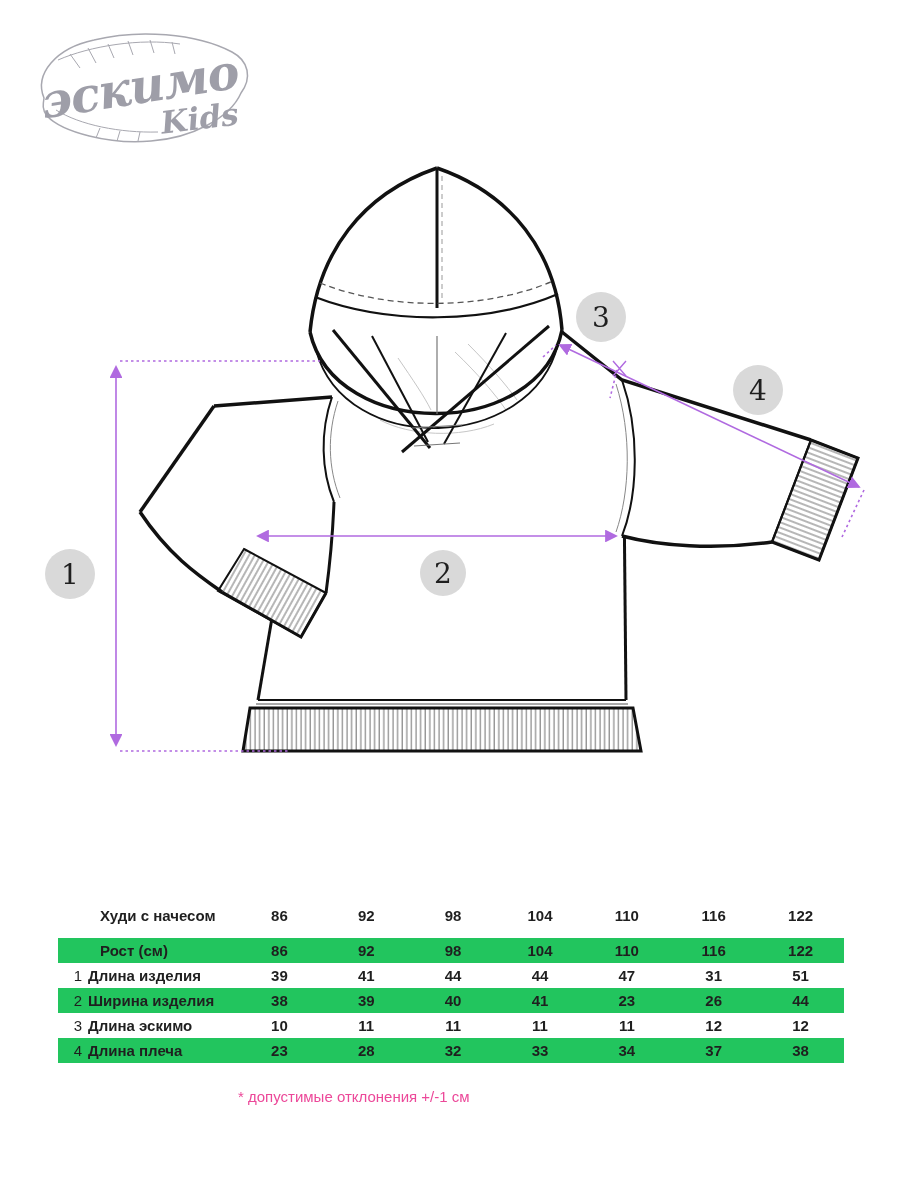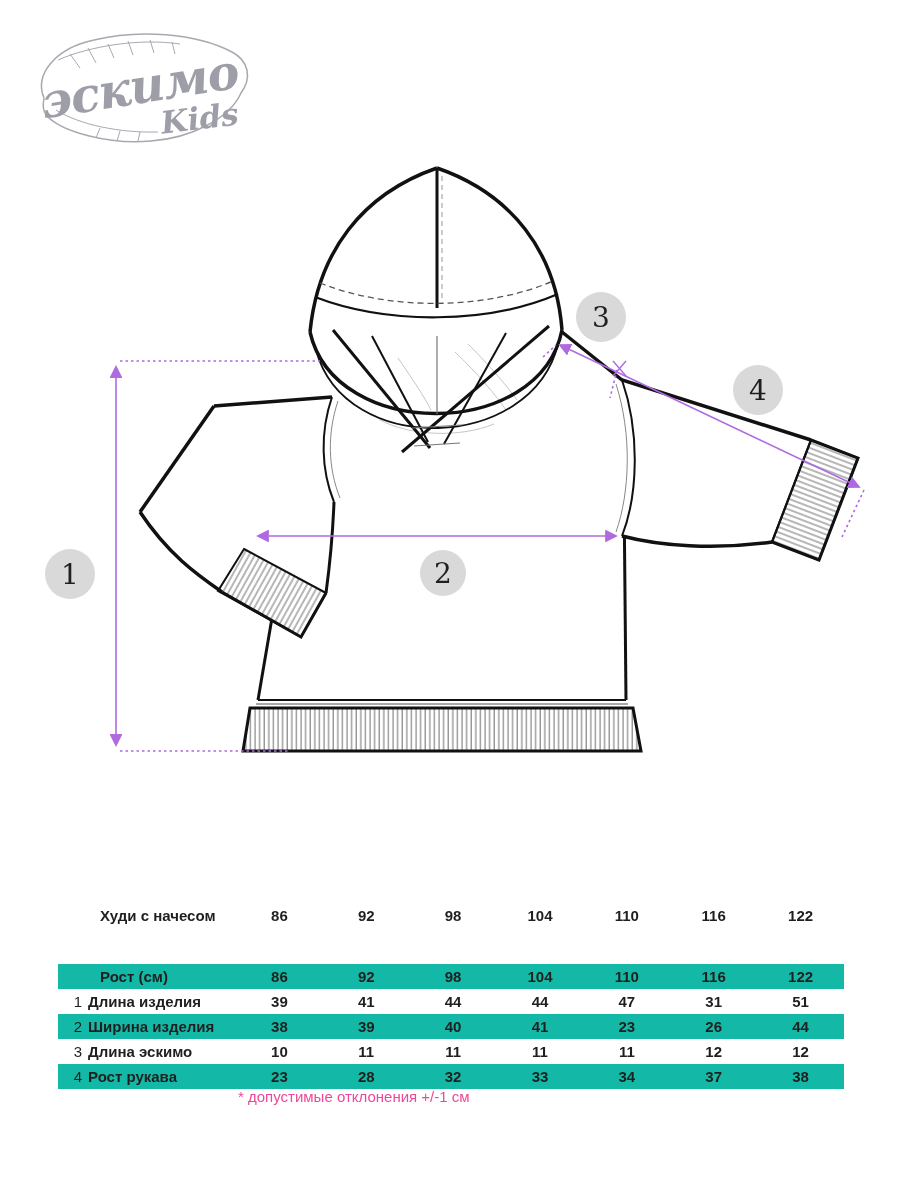--- a/index.html
+++ b/index.html
@@ -21,22 +21,22 @@
     font-size:15px;
     font-weight:bold;
   }
   .t-row{
     display:grid;
     grid-template-columns:178px repeat(7,1fr);
     align-items:center;
     height:25px;
     line-height:25px;
   }
-  .t-row.header{height:26px;margin-bottom:36px;}
-  .t-row.shaded{background:#14b8a6;}
+  .t-row.header{height:26px;margin-bottom:10px;}
+  .t-row.shaded{background:#22c55e;}
   .label-cell{
     padding-left:8px;
     display:flex;align-items:baseline;
     white-space:nowrap;
   }
   .label-cell .prefix{
     display:inline-block;width:16px;text-align:right;
     font-weight:normal;margin-right:6px;
   }
   .label-cell.no-prefix{padding-left:42px;}
@@ -249,21 +249,21 @@
       <div class="num-cell">11</div>
       <div class="num-cell">11</div>
       <div class="num-cell">11</div>
       <div class="num-cell">12</div>
       <div class="num-cell">12</div>
     </div>
 
     <div class="t-row shaded">
       <div class="label-cell">
         <span class="prefix">4</span>
-        <span>Рост рукава</span>
+        <span>Длина плеча</span>
       </div>
       <div class="num-cell">23</div>
       <div class="num-cell">28</div>
       <div class="num-cell">32</div>
       <div class="num-cell">33</div>
       <div class="num-cell">34</div>
       <div class="num-cell">37</div>
       <div class="num-cell">38</div>
     </div>
 

